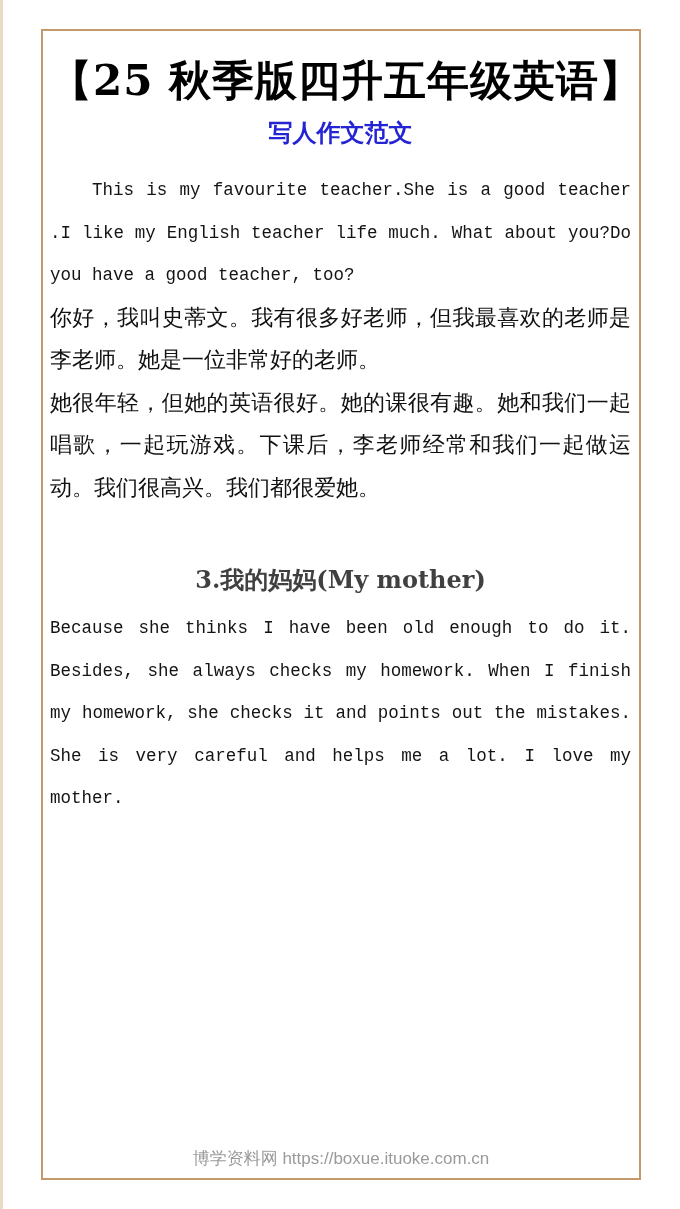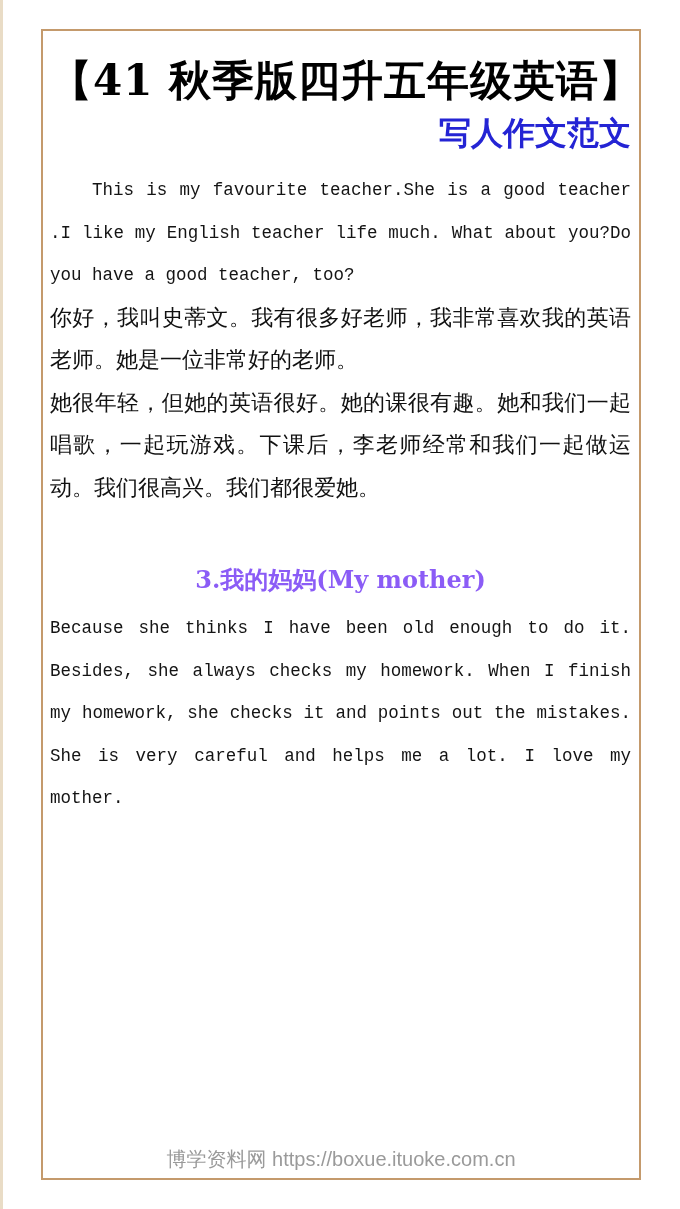--- a/index.html
+++ b/index.html
@@ -41,22 +41,22 @@
     text-align: center;
     font-size: 42px;
     line-height: 52px;
     font-weight: bold;
     color: #000000;
     letter-spacing: 1px;
     white-space: nowrap;
   }
   h2.doc-subtitle {
     margin: 4px 0 0 0;
-    text-align: right;
-    font-size: 32px;
+    text-align: center;
+    font-size: 24px;
     line-height: 44px;
     font-weight: bold;
     color: #2424d4;
   }
   .body-text p {
     margin: 0;
     line-height: 42.5px;
     text-align: justify;
   }
   .body-text p.first-para { margin-top: 14px; }
@@ -70,52 +70,52 @@
     font-size: 22px;
     color: #111111;
   }
   p.indent { text-indent: 42px; }
   h3.section-heading {
     margin: 56px 0 12px 0;
     text-align: center;
     font-size: 24px;
     line-height: 30px;
     font-weight: bold;
-    color: #8b5cf6;
+    color: #404040;
     font-family: "DejaVu Serif", "Liberation Serif", serif;
   }
   .footer {
     position: absolute;
     left: 0;
     bottom: 6px;
     width: 100%;
     text-align: center;
     font-family: "Liberation Sans", "DejaVu Sans", sans-serif;
-    font-size: 20px;
+    font-size: 17px;
     line-height: 26px;
     color: #9a9a9a;
   }
 </style>
 </head>
 <body>
 
 <div class="page">
   <div class="scan-edge"></div>
 
   <div class="page-frame">
 
-    <h1 class="doc-title">【41 秋季版四升五年级英语】</h1>
+    <h1 class="doc-title">【25 秋季版四升五年级英语】</h1>
 
     <h2 class="doc-subtitle">写人作文范文</h2>
 
     <div class="body-text">
 
       <p class="en indent first-para">This is my favourite teacher.She is a good teacher .I like my English teacher life much. What about you?Do you have a good teacher, too?</p>
 
-      <p class="cn">你好，我叫史蒂文。我有很多好老师，我非常喜欢我的英语老师。她是一位非常好的老师。</p>
+      <p class="cn">你好，我叫史蒂文。我有很多好老师，但我最喜欢的老师是李老师。她是一位非常好的老师。</p>
 
       <p class="cn">她很年轻，但她的英语很好。她的课很有趣。她和我们一起唱歌，一起玩游戏。下课后，李老师经常和我们一起做运动。我们很高兴。我们都很爱她。</p>
 
 
       <h3 class="section-heading">3.我的妈妈(My mother)</h3>
 
 
       <p class="en">Because she thinks I have been old enough to do it. Besides, she always checks my homework. When I finish my homework, she checks it and points out the mistakes. She is very careful and helps me a lot. I love my mother.</p>
 
 

